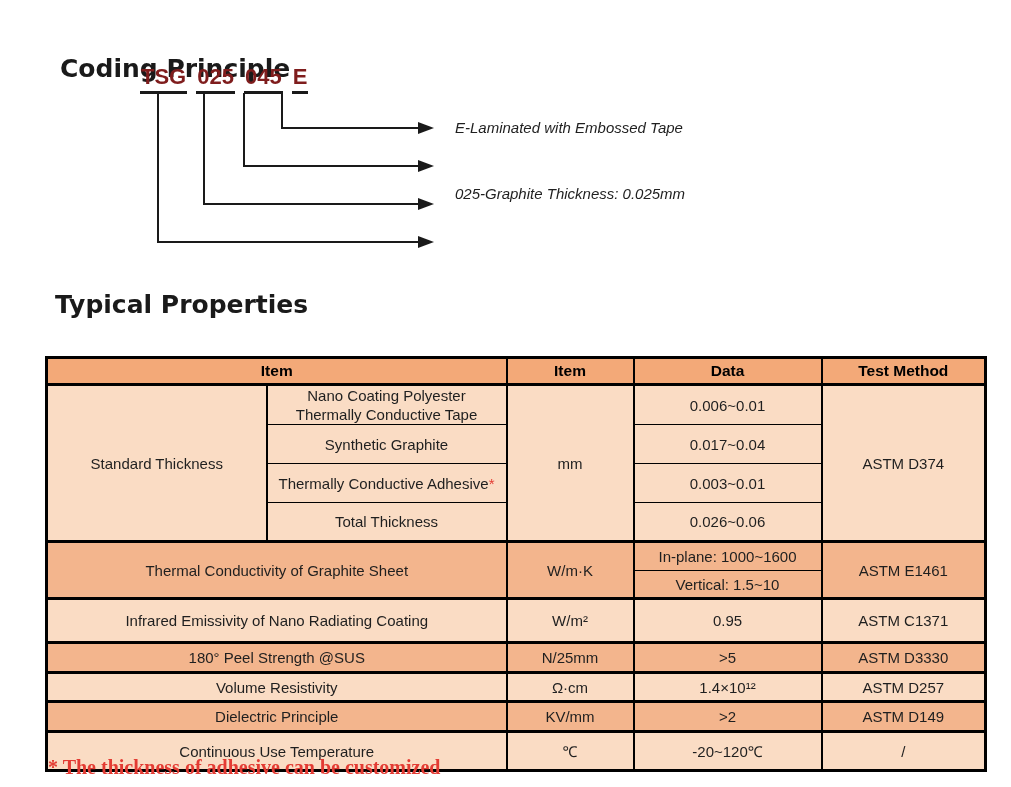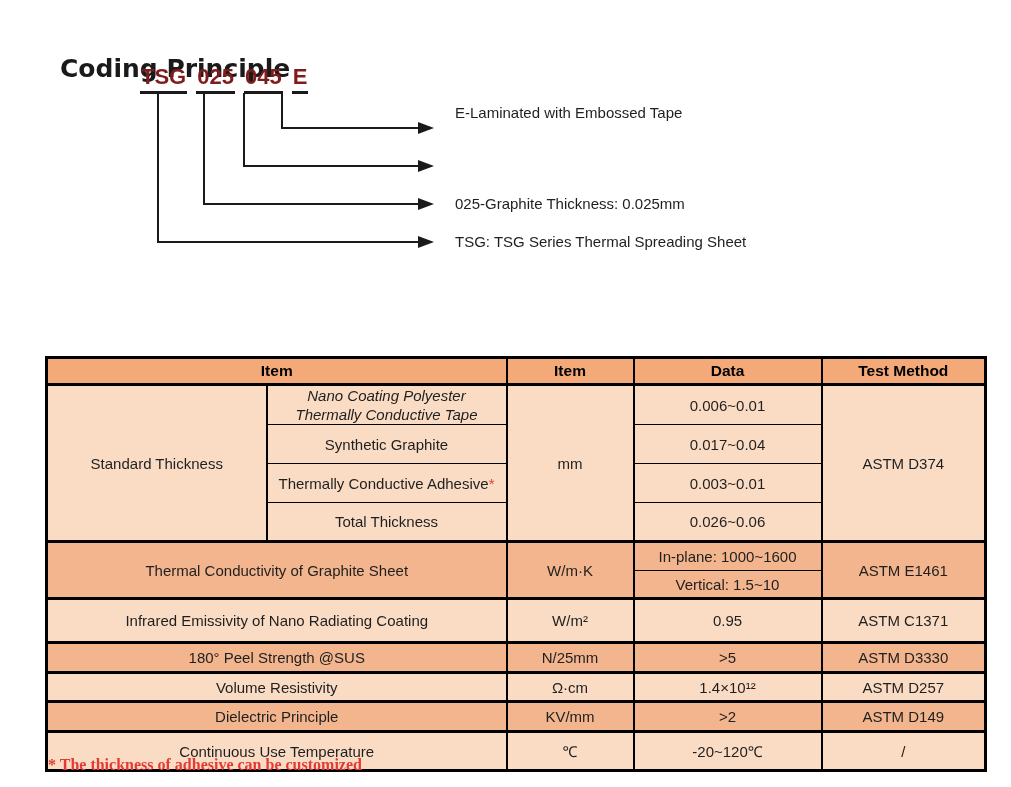--- a/index.html
+++ b/index.html
@@ -44,23 +44,23 @@
   .diagram-svg { position: absolute; left: 0; top: 0; }
 
   .callout-label {
     position: absolute;
     left: 455px;
     font-size: 15px;
     color: #1f1f1f;
     line-height: 18px;
     white-space: nowrap;
   }
-  #callout-0 { top: 104px; }
+  #callout-0 { top: 119px; font-style: italic; }
   #callout-1 { top: 157px; }
-  #callout-2 { top: 195px; }
+  #callout-2 { top: 185px; font-style: italic; }
   #callout-3 { top: 233px; }
 
   table.props {
     position: absolute;
     left: 45px;
     top: 356px;
     width: 939px;
     border-collapse: collapse;
     table-layout: fixed;
     border: 3px solid #000;
@@ -79,30 +79,30 @@
     font-weight: bold;
     font-size: 15.5px;
     color: #000;
     border-bottom: 3px solid #000;
   }
   .bg-light { background: #fadcc4; }
   .bg-dark  { background: #f3b58d; }
   .bt-thick { border-top: 3px solid #000 !important; }
   .bb-thin  { border-bottom: 1px solid #000 !important; }
   .bt-thin  { border-top: 1px solid #000 !important; }
-  .prewrap  { white-space: pre-line; line-height: 19px; font-style: italic; }
+  .prewrap  { white-space: pre-line; line-height: 19px; }
   .red-mark { color: #e33b33; }
 
   .footnote {
     position: absolute;
     left: 48px;
     top: 756px;
     font-family: "Liberation Serif", serif;
     font-weight: bold;
-    font-size: 16px;
+    font-size: 20px;
     color: #e33b33;
   }
 </style>
 </head>
 <body>
 
 <div class="page">
 
   <h1 class="section-title" id="coding-title">Coding Principle</h1>
 
@@ -120,22 +120,22 @@
     <g fill="#1a1a1a" stroke="none">
       <polygon points="418,122 418,134 434,128"></polygon>
       <polygon points="418,160 418,172 434,166"></polygon>
       <polygon points="418,198 418,210 434,204"></polygon>
       <polygon points="418,236 418,248 434,242"></polygon>
     </g>
   </svg>
 
   <div class="callout-label" id="callout-0">E-Laminated with Embossed Tape</div>
   <div class="callout-label" id="callout-2">025-Graphite Thickness: 0.025mm</div>
-  <div class="callout-label" id="callout-3">TSG: TSG Series Thermal Spreading Sheet</div>
-
+
+  <h2 class="section-title" id="typical-title">Typical Properties</h2>
 
   <table class="props">
     <colgroup>
       <col style="width:220px">
         <col style="width:240px">
         <col style="width:127px">
         <col style="width:188px">
         <col style="width:164px">
     </colgroup>
     <tbody>

